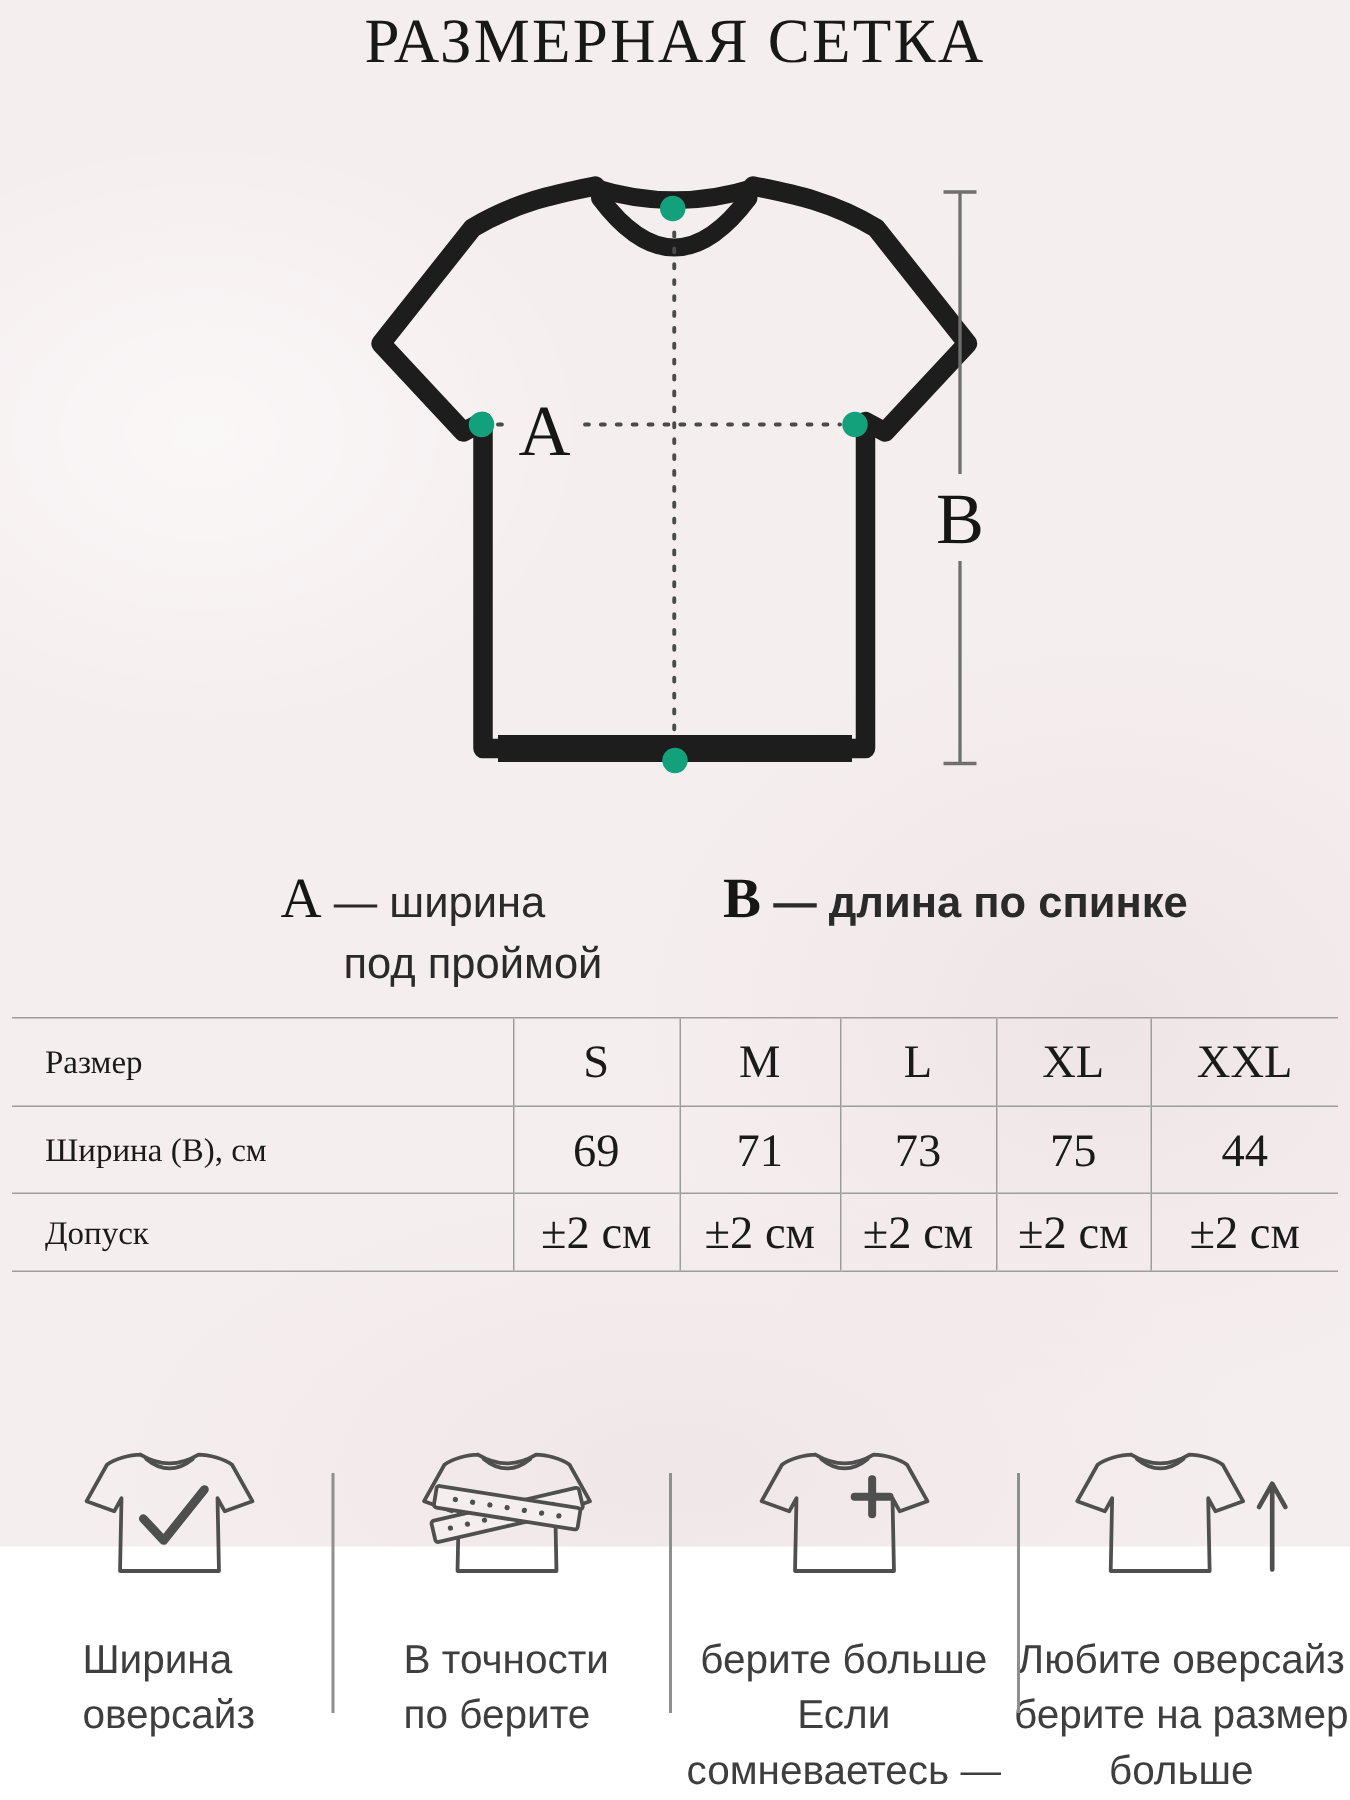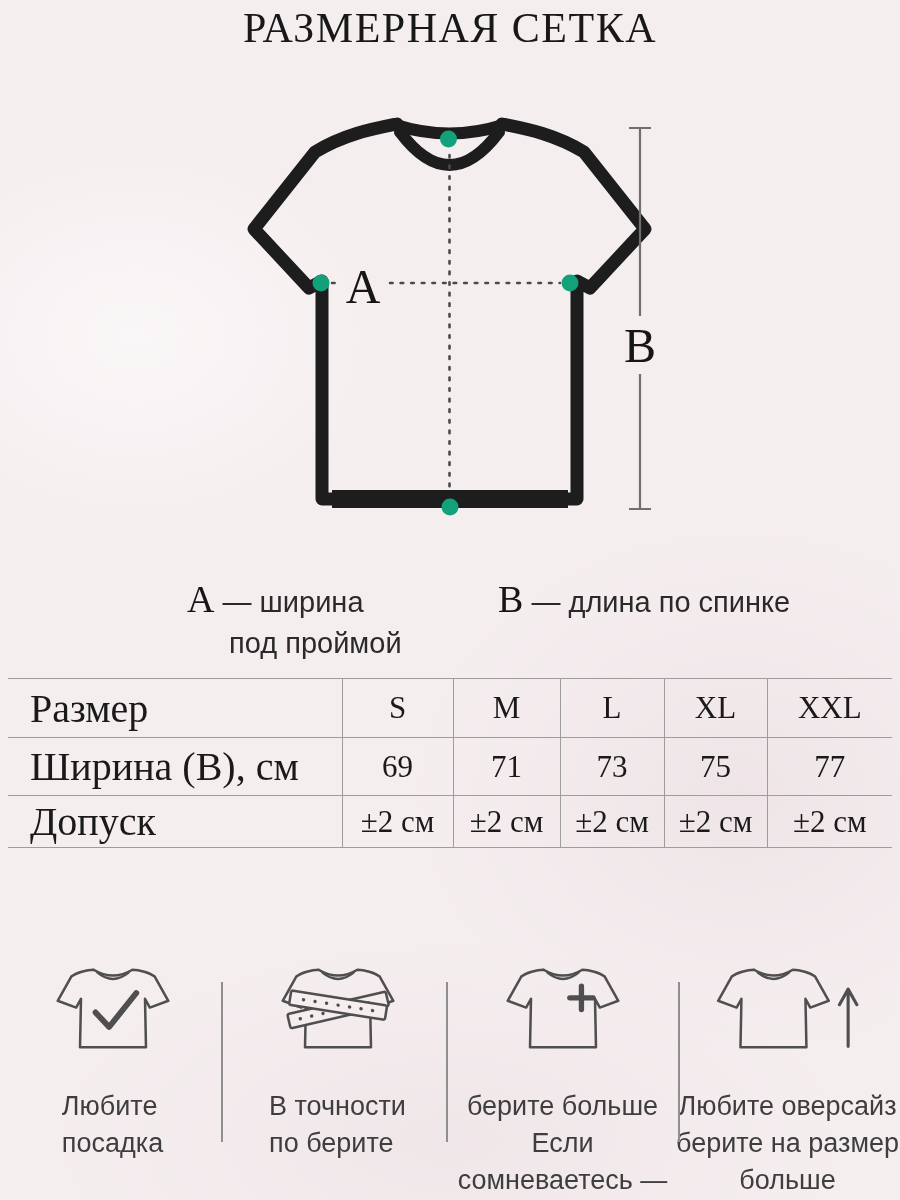--- a/index.html
+++ b/index.html
@@ -3,49 +3,49 @@
 <meta charset="utf-8">
 <style>
   html,body{margin:0;padding:0;}
   body{
     width:900px;height:1200px;
     font-family:"Liberation Serif", serif;
     color:#1c1c1c;
     overflow:hidden;
   }
   .page{
-    position:relative;width:900px;height:1200px;
+    position:relative;width:900px;height:1031px;
     background:
       radial-gradient(ellipse 420px 320px at 15% 28%, rgba(255,255,255,.55), transparent 62%),
       radial-gradient(ellipse 520px 420px at 82% 66%, rgba(228,214,219,.38), transparent 62%),
       radial-gradient(ellipse 600px 300px at 50% 95%, rgba(233,221,225,.45), transparent 65%),
       #f5eeef;
   }
   .title{
     position:absolute;top:4px;left:0;right:0;
     text-align:center;
     font-size:42px;letter-spacing:1.5px;
     color:#181818;
   }
   .diagram-svg{position:absolute;left:220px;top:95px;}
   .legend{position:absolute;top:577px;left:0;right:0;font-size:29px;color:#2a2a2a;
           font-family:"Liberation Sans", sans-serif;}
   .legend .letter{font-family:"Liberation Serif", serif;font-size:38px;color:#161616;}
   .legend-a{position:absolute;left:187px;top:0;}
   .legend-a .line2{margin-left:42px;margin-top:6px;text-align:right;}
-  .legend-b{position:absolute;left:498px;top:0;}
+  .legend-b{position:absolute;left:482px;top:0;font-weight:bold;}
   .legend .line1 span{vertical-align:baseline;}
 
   .size-table{position:absolute;top:678px;left:8px;width:884px;}
   table{border-collapse:collapse;table-layout:fixed;width:884px;
         font-family:"Liberation Serif", serif;color:#1a1a1a;}
   td{border-top:1px solid #9d9d9d;text-align:center;font-size:31px;padding:0;}
   tr.r-last td{border-bottom:1px solid #9d9d9d;}
   td + td{border-left:1px solid #9d9d9d;}
-  td.lbl{text-align:left;padding-left:22px;font-size:40px;}
+  td.lbl{text-align:left;padding-left:22px;font-size:22px;}
   tr.r0{height:59px;} tr.r1{height:58px;} tr.r2{height:55px;} tr.r3{height:52px;}
 
   .fit-guide{position:absolute;top:950px;left:0;width:900px;display:flex;}
   .fg-item{width:225px;display:flex;flex-direction:column;align-items:center;}
   .fg-icon{height:118px;display:flex;align-items:center;justify-content:center;}
   .fg-text{margin-top:20px;font-family:"Liberation Sans", sans-serif;
            font-size:27px;line-height:37px;color:#3e3e3e;text-align:center;}
   .fg-text.left-block{text-align:left;}
   .fg-divider{position:absolute;width:2px;height:160px;top:982px;background:#8f8f8f;}
   .d1{left:221px;} .d2{left:446px;} .d3{left:678px;}
@@ -118,21 +118,21 @@
         <td>L</td>
         <td>XL</td>
         <td>XXL</td>
       </tr>
       <tr class="r1">
         <td class="lbl">Ширина (В), см</td>
         <td>69</td>
         <td>71</td>
         <td>73</td>
         <td>75</td>
-        <td>77</td>
+        <td>44</td>
       </tr>
       <tr class="r3 r-last">
         <td class="lbl">Допуск</td>
         <td>±2 см</td>
         <td>±2 см</td>
         <td>±2 см</td>
         <td>±2 см</td>
         <td>±2 см</td>
       </tr>
     </tbody>
@@ -143,22 +143,22 @@
 
     <div class="fg-item">
       <div class="fg-icon">
         <svg class="ico" width="118" height="97" viewBox="0 0 120 100">
           <path d="M 40 9 C 33 9 22 12 17 16 L 3 41 L 22 48 L 27 39 L 26 89 L 94 89 L 93 39 L 98 48 L 117 41 L 103 16 C 98 12 87 9 80 9 Q 60 21 40 9"></path>
           <path d="M 44 12 Q 60 25 76 12"></path>
           <path class="mark" d="M 42 53 L 56 68 L 84 33"></path>
         </svg>
       </div>
       <div class="fg-text left-block">
-        <div>Любите</div>
-        <div>посадка</div>
+        <div>Ширина</div>
+        <div>оверсайз</div>
       </div>
     </div>
 
     <div class="fg-item">
       <div class="fg-icon">
         <svg class="ico" width="118" height="97" viewBox="0 0 120 100">
           <path d="M 40 9 C 33 9 22 12 17 16 L 3 41 L 22 48 L 27 39 L 26 89 L 94 89 L 93 39 L 98 48 L 117 41 L 103 16 C 98 12 87 9 80 9 Q 60 21 40 9"></path>
           <path d="M 44 12 Q 60 25 76 12"></path>
           <g transform="rotate(-13 60 50)">
             <rect class="band" x="8" y="43" width="104" height="15" rx="2"></rect>

